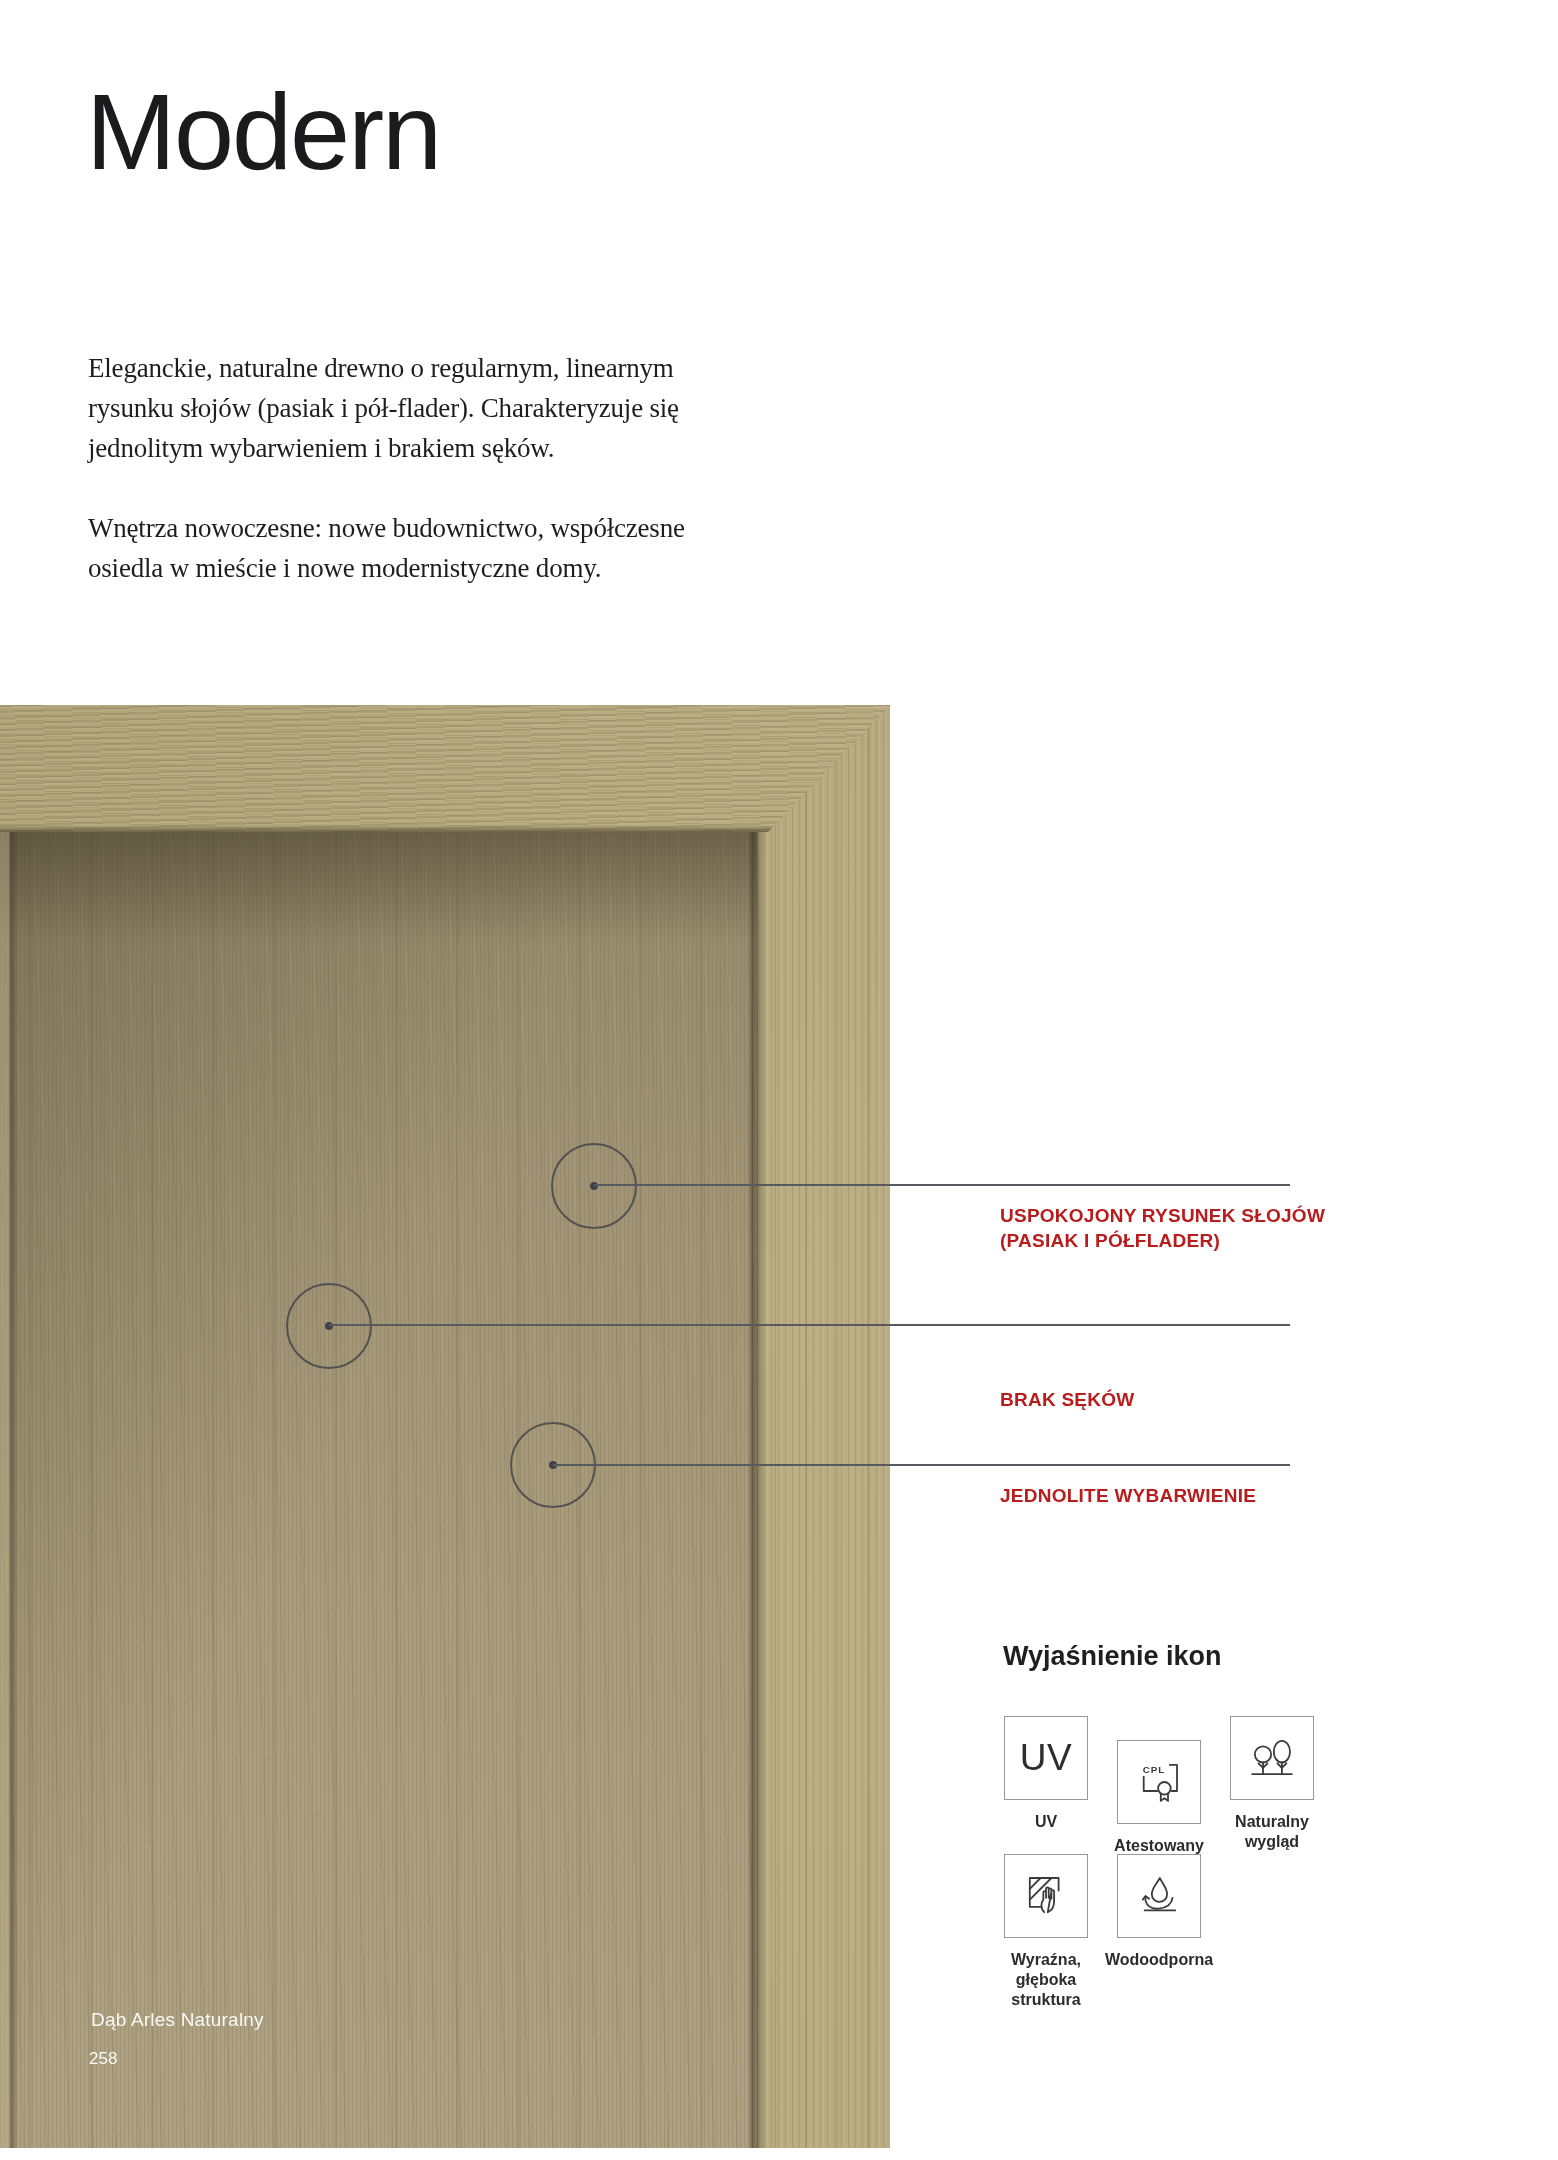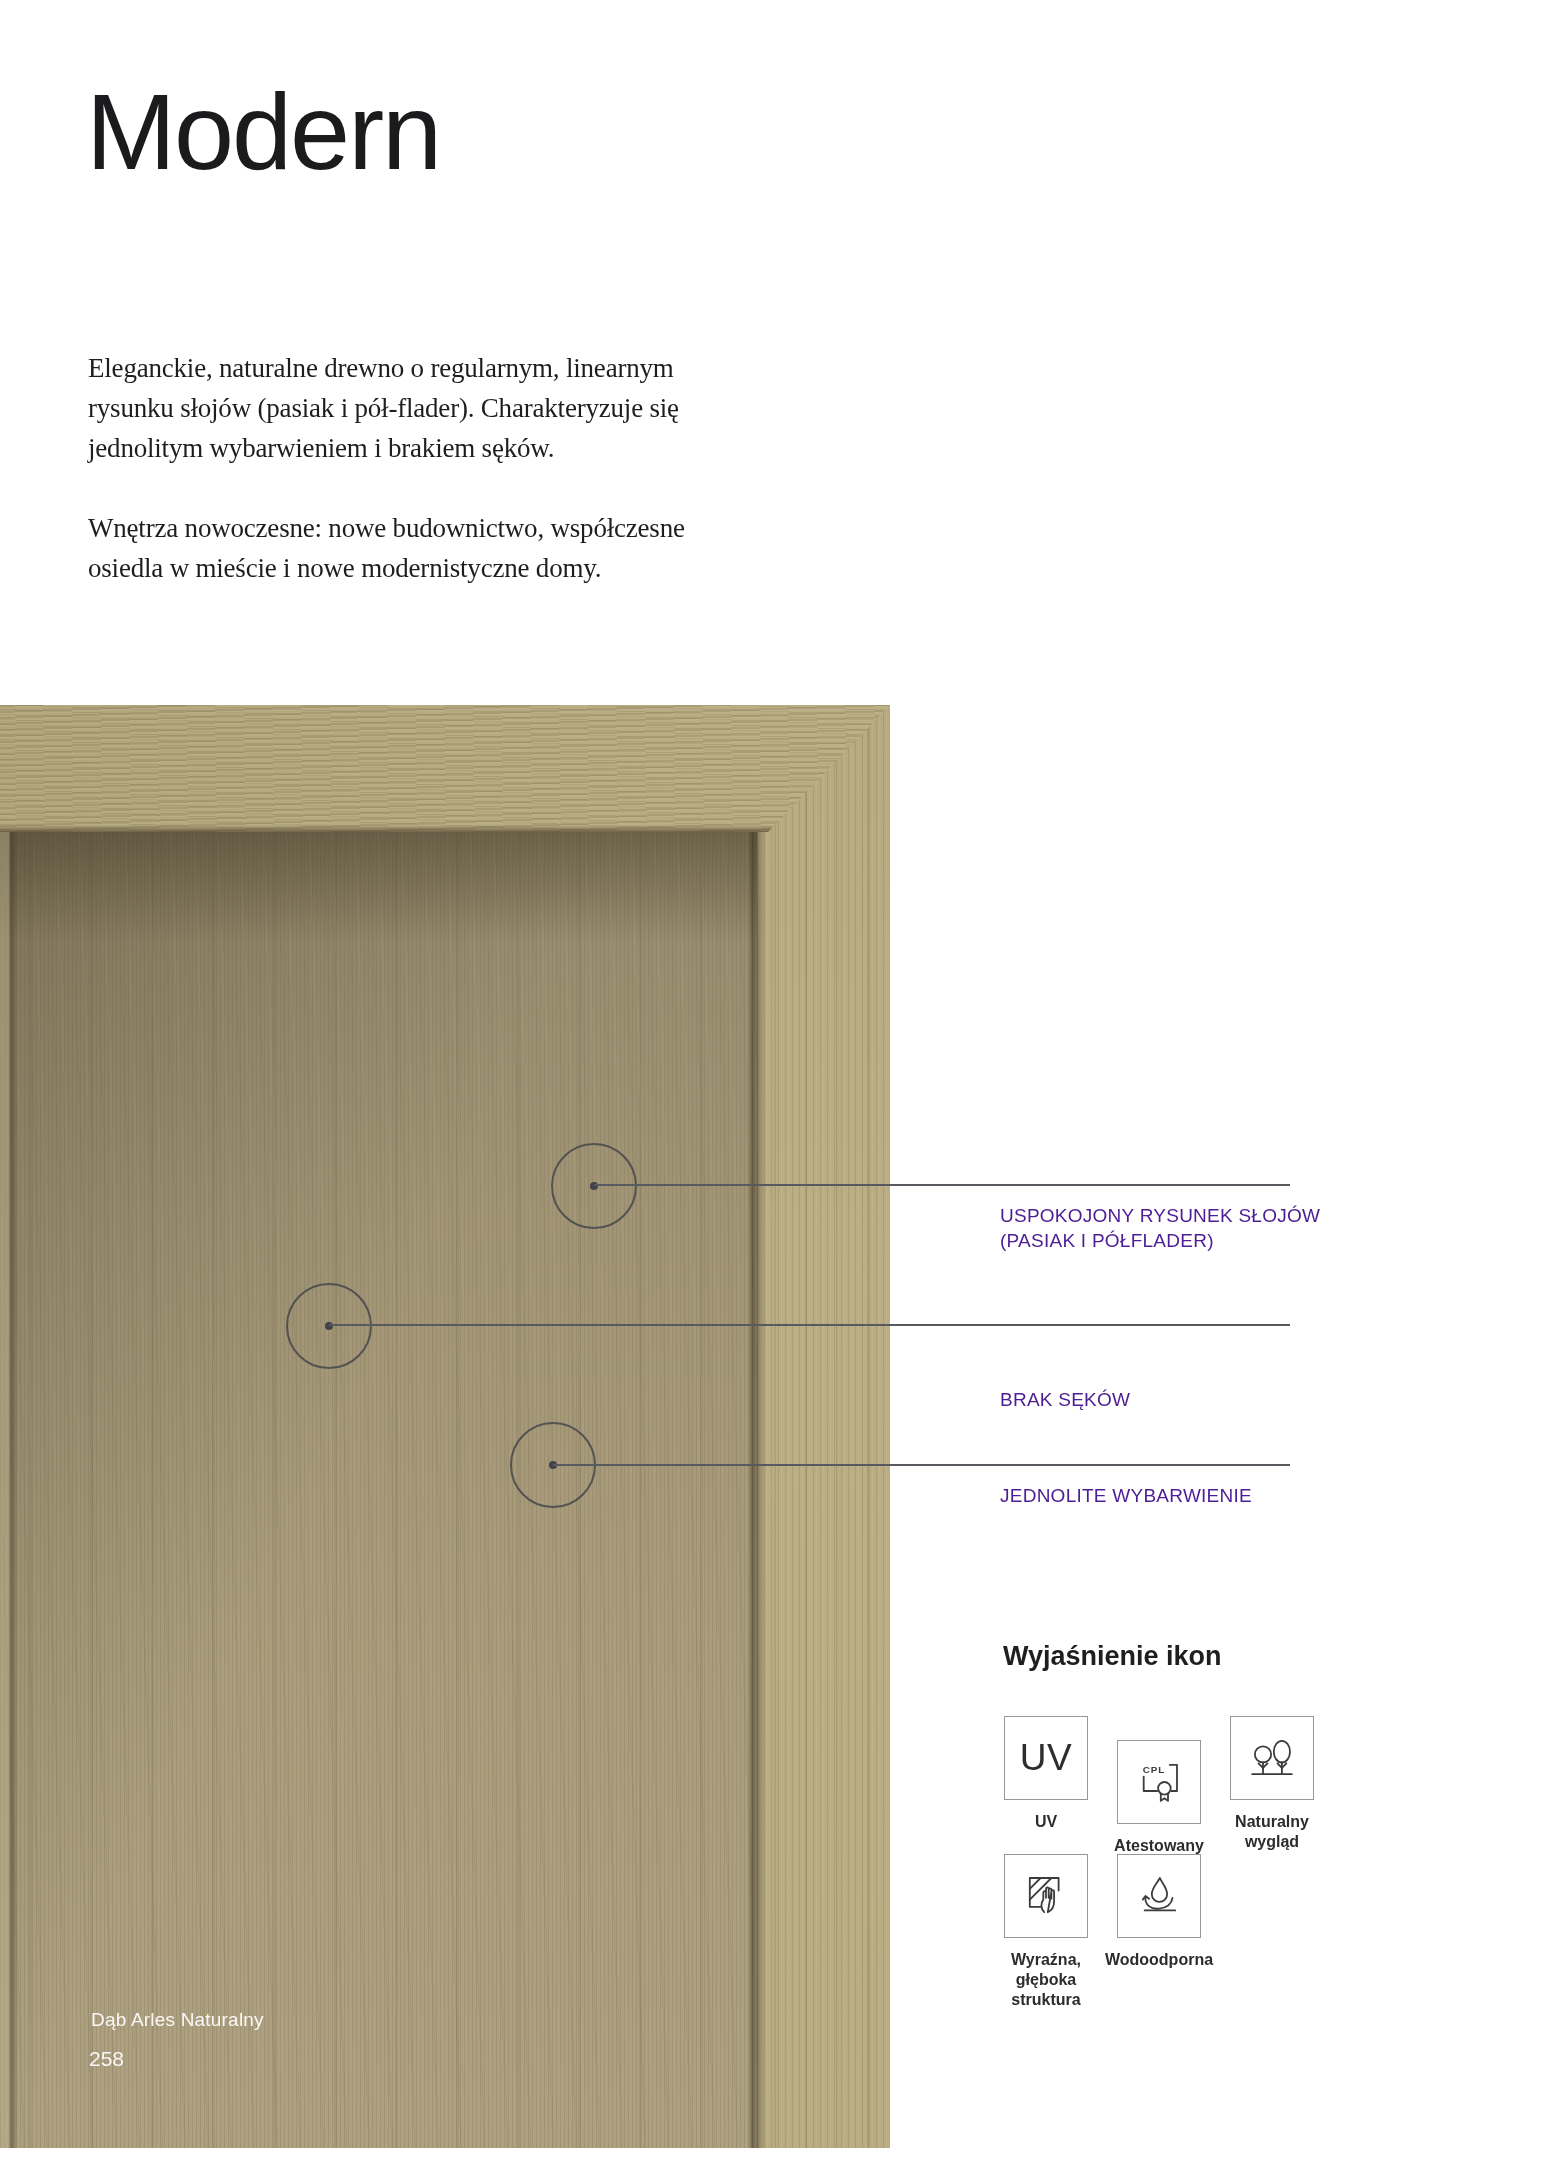--- a/index.html
+++ b/index.html
@@ -58,42 +58,42 @@
     background:linear-gradient(90deg, rgba(190,178,142,.45) 0 9px, rgba(64,56,37,.40) 10px, rgba(64,56,37,.40) 13px, rgba(64,56,37,0) 18px);}
   .groove{
     position:absolute;left:748px;top:112px;width:10px;height:calc(100% - 112px);
     background:linear-gradient(90deg, rgba(58,50,33,0), rgba(58,50,33,.55) 45%, rgba(58,50,33,.18));
   }
   .photo-caption{
     position:absolute;left:91px;top:2008px;font-size:19px;line-height:24px;
     color:rgba(255,255,255,.93);letter-spacing:.2px;
   }
   .page-number{
-    position:absolute;left:89px;top:2046px;font-size:21px;line-height:26px;
+    position:absolute;left:89px;top:2046px;font-size:17px;line-height:26px;
     color:rgba(255,255,255,.93);
   }
   
   .marker{
     position:absolute;width:86px;height:86px;border-radius:50%;
     border:2px solid rgba(62,64,72,.78);box-sizing:border-box;
   }
   .marker .dot{
     position:absolute;left:50%;top:50%;width:8px;height:8px;border-radius:50%;
     background:#41424a;transform:translate(-50%,-50%);
   }
   .marker-1{left:551px;top:1143px;}
   .marker-2{left:286px;top:1283px;}
   .marker-3{left:510px;top:1422px;}
   .callout-line{position:absolute;height:2px;background:#595a5f;}
   .line-1{left:594px;top:1184px;width:696px;}
   .line-2{left:329px;top:1324px;width:961px;}
   .line-3{left:553px;top:1464px;width:737px;}
   .callout-label{
-    position:absolute;left:1000px;width:330px;font-size:19px;font-weight:400;
-    line-height:25px;letter-spacing:.25px;color:#4c1d95;white-space:pre-line;
+    position:absolute;left:1000px;width:330px;font-size:19px;font-weight:700;
+    line-height:25px;letter-spacing:.25px;color:#b91c1c;white-space:pre-line;
   }
   .label-1{top:1203px;}
   .label-2{top:1387px;}
   .label-3{top:1483px;}
   
   .legend-heading{
     position:absolute;left:1003px;top:1641px;font-size:27px;font-weight:700;color:#1f1f21;
   }
   .legend-cell{position:absolute;width:84px;}
   .cell-1{left:1004px;top:1716px;}

